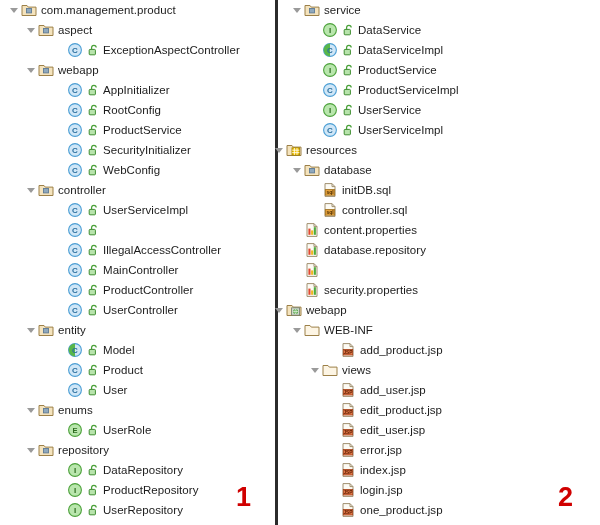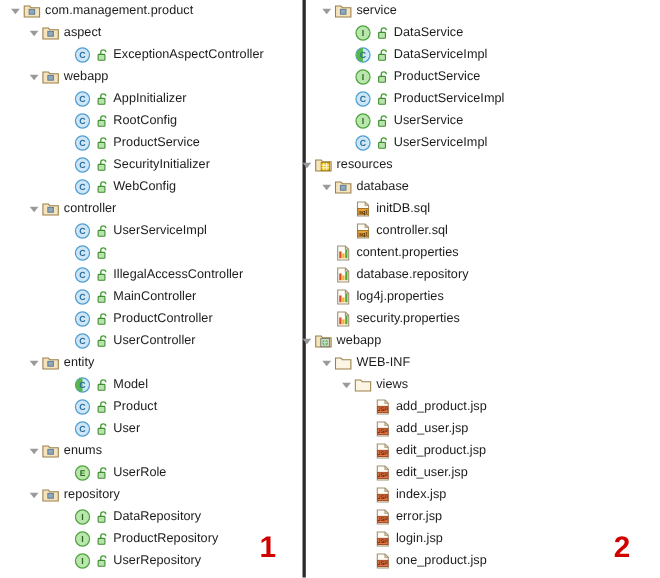--- a/index.html
+++ b/index.html
@@ -661,21 +661,20 @@
         <span class="twisty none"></span>
         <span class="icon">
           <svg width="16" height="16" viewBox="0 0 16 16">
             <path d="M3 1.6h7l3 3v9.8H3z" fill="#fdfbf4" stroke="#a09070" stroke-width="1"></path>
             <path d="M10 1.6v3h3" fill="none" stroke="#a09070" stroke-width="1"></path>
             <rect x="4.4" y="6.6" width="2.1" height="6.2" fill="#e04a31"></rect>
             <rect x="7.1" y="8.4" width="2.1" height="4.4" fill="#f0b51f"></rect>
             <rect x="9.8" y="5.2" width="2.1" height="7.6" fill="#4eac3c"></rect>
           </svg>
         </span>
-        <span class="label">log4j.properties</span>
       </div>
       <div class="row">
         <span class="indent" style="width: 30px;"></span>
         <span class="twisty none"></span>
         <span class="icon">
           <svg width="16" height="16" viewBox="0 0 16 16">
             <path d="M3 1.6h7l3 3v9.8H3z" fill="#fdfbf4" stroke="#a09070" stroke-width="1"></path>
             <path d="M10 1.6v3h3" fill="none" stroke="#a09070" stroke-width="1"></path>
             <rect x="4.4" y="6.6" width="2.1" height="6.2" fill="#e04a31"></rect>
             <rect x="7.1" y="8.4" width="2.1" height="4.4" fill="#f0b51f"></rect>
@@ -701,43 +700,43 @@
         <span class="indent" style="width: 30px;"></span>
         <span class="twisty open"></span>
         <span class="icon">
           <svg width="16" height="16" viewBox="0 0 16 16">
             <path d="M1 3.5h5l1.3 1.6H15v8.4H1z" fill="#fdf5e4" stroke="#9c8048" stroke-width="1"></path>
           </svg>
         </span>
         <span class="label">WEB-INF</span>
       </div>
       <div class="row">
-        <span class="indent" style="width: 48px;"></span>
-        <span class="twisty open"></span>
-        <span class="icon">
-          <svg width="16" height="16" viewBox="0 0 16 16">
-            <path d="M1 3.5h5l1.3 1.6H15v8.4H1z" fill="#fdf5e4" stroke="#9c8048" stroke-width="1"></path>
-          </svg>
-        </span>
-        <span class="label">views</span>
-      </div>
-      <div class="row">
         <span class="indent" style="width: 66px;"></span>
         <span class="twisty none"></span>
         <span class="icon">
           <svg width="16" height="16" viewBox="0 0 16 16">
             <path d="M3 1.6h7l3 3v9.8H3z" fill="#fdfbf4" stroke="#a09070" stroke-width="1"></path>
             <path d="M10 1.6v3h3" fill="none" stroke="#a09070" stroke-width="1"></path>
             <rect x="3.3" y="7.4" width="9.4" height="5.6" fill="#e57848" stroke="#a0401a" stroke-width="0.8"></rect>
             <text x="8" y="12" font-family="Liberation Sans, sans-serif" font-size="4.8" font-weight="bold" fill="#5a1d00" text-anchor="middle">JSP</text>
           </svg>
         </span>
         <span class="label">add_product.jsp</span>
       </div>
       <div class="row">
+        <span class="indent" style="width: 48px;"></span>
+        <span class="twisty open"></span>
+        <span class="icon">
+          <svg width="16" height="16" viewBox="0 0 16 16">
+            <path d="M1 3.5h5l1.3 1.6H15v8.4H1z" fill="#fdf5e4" stroke="#9c8048" stroke-width="1"></path>
+          </svg>
+        </span>
+        <span class="label">views</span>
+      </div>
+      <div class="row">
         <span class="indent" style="width: 66px;"></span>
         <span class="twisty none"></span>
         <span class="icon">
           <svg width="16" height="16" viewBox="0 0 16 16">
             <path d="M3 1.6h7l3 3v9.8H3z" fill="#fdfbf4" stroke="#a09070" stroke-width="1"></path>
             <path d="M10 1.6v3h3" fill="none" stroke="#a09070" stroke-width="1"></path>
             <rect x="3.3" y="7.4" width="9.4" height="5.6" fill="#e57848" stroke="#a0401a" stroke-width="0.8"></rect>
             <text x="8" y="12" font-family="Liberation Sans, sans-serif" font-size="4.8" font-weight="bold" fill="#5a1d00" text-anchor="middle">JSP</text>
           </svg>
         </span>
@@ -773,34 +772,34 @@
         <span class="indent" style="width: 66px;"></span>
         <span class="twisty none"></span>
         <span class="icon">
           <svg width="16" height="16" viewBox="0 0 16 16">
             <path d="M3 1.6h7l3 3v9.8H3z" fill="#fdfbf4" stroke="#a09070" stroke-width="1"></path>
             <path d="M10 1.6v3h3" fill="none" stroke="#a09070" stroke-width="1"></path>
             <rect x="3.3" y="7.4" width="9.4" height="5.6" fill="#e57848" stroke="#a0401a" stroke-width="0.8"></rect>
             <text x="8" y="12" font-family="Liberation Sans, sans-serif" font-size="4.8" font-weight="bold" fill="#5a1d00" text-anchor="middle">JSP</text>
           </svg>
         </span>
-        <span class="label">index.jsp</span>
+        <span class="label">error.jsp</span>
       </div>
       <div class="row">
         <span class="indent" style="width: 66px;"></span>
         <span class="twisty none"></span>
         <span class="icon">
           <svg width="16" height="16" viewBox="0 0 16 16">
             <path d="M3 1.6h7l3 3v9.8H3z" fill="#fdfbf4" stroke="#a09070" stroke-width="1"></path>
             <path d="M10 1.6v3h3" fill="none" stroke="#a09070" stroke-width="1"></path>
             <rect x="3.3" y="7.4" width="9.4" height="5.6" fill="#e57848" stroke="#a0401a" stroke-width="0.8"></rect>
             <text x="8" y="12" font-family="Liberation Sans, sans-serif" font-size="4.8" font-weight="bold" fill="#5a1d00" text-anchor="middle">JSP</text>
           </svg>
         </span>
-        <span class="label">error.jsp</span>
+        <span class="label">index.jsp</span>
       </div>
       <div class="row">
         <span class="indent" style="width: 66px;"></span>
         <span class="twisty none"></span>
         <span class="icon">
           <svg width="16" height="16" viewBox="0 0 16 16">
             <path d="M3 1.6h7l3 3v9.8H3z" fill="#fdfbf4" stroke="#a09070" stroke-width="1"></path>
             <path d="M10 1.6v3h3" fill="none" stroke="#a09070" stroke-width="1"></path>
             <rect x="3.3" y="7.4" width="9.4" height="5.6" fill="#e57848" stroke="#a0401a" stroke-width="0.8"></rect>
             <text x="8" y="12" font-family="Liberation Sans, sans-serif" font-size="4.8" font-weight="bold" fill="#5a1d00" text-anchor="middle">JSP</text>

